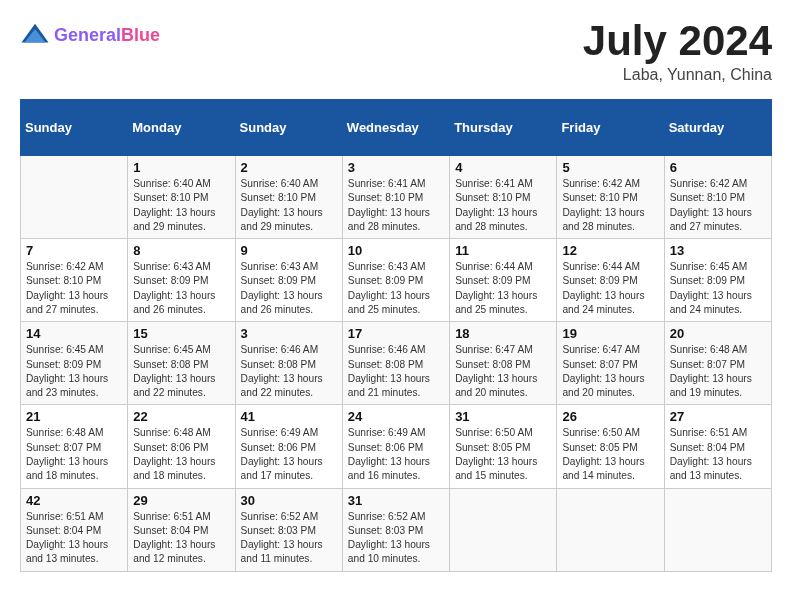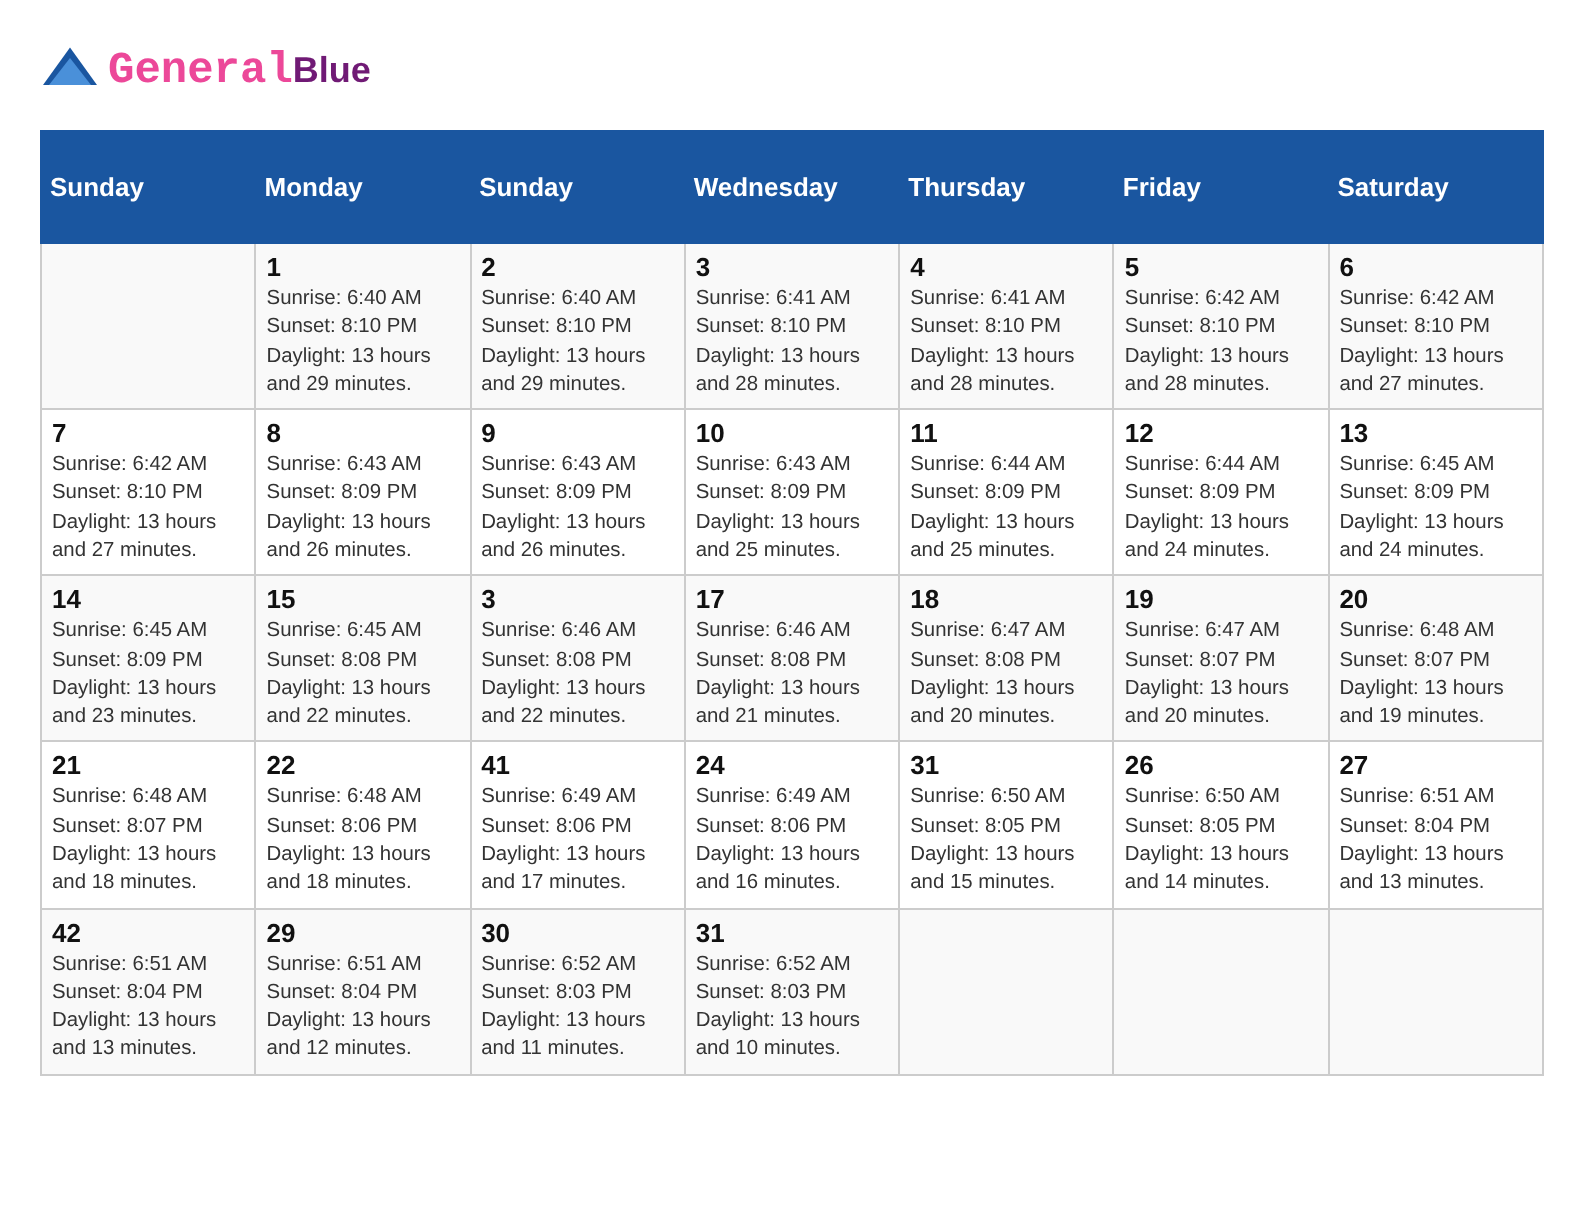--- a/index.html
+++ b/index.html
@@ -15,29 +15,28 @@
       justify-content: space-between;
       align-items: flex-start;
       margin-bottom: 15px;
     }
     .logo {
       display: flex;
       align-items: center;
       gap: 4px;
     }
     .logo-text-general {
-      font-size: 22px;
-      font-weight: bold;
-      color: #ec4899;
-      font-family: Liberation Mono, monospace;
+      font-size: 18px;
+      font-weight: bold;
+      color: #8b5cf6;
     }
     .logo-text-blue {
       font-size: 18px;
       font-weight: bold;
-      color: #701a75;
+      color: #ec4899;
     }
     .logo-icon {
       width: 30px;
       height: 30px;
     }
     .title-block {
       text-align: right;
     }
     .month-title {
       font-size: 42px;
@@ -98,20 +97,24 @@
 <div class="header">
   <div class="logo">
     <svg class="logo-icon" viewBox="0 0 40 40" xmlns="http://www.w3.org/2000/svg">
       <polygon points="20,5 38,30 2,30" fill="#1a56a0"></polygon>
       <polygon points="20,12 34,30 6,30" fill="#4a90d9"></polygon>
     </svg>
     <div>
       <span class="logo-text-general">General</span><span class="logo-text-blue">Blue</span>
     </div>
   </div>
+  <div class="title-block">
+    <div class="month-title">July 2024</div>
+    <div class="location">Laba, Yunnan, China</div>
+  </div>
 </div>
 
 <table>
   <thead>
     <tr>
     <th>Sunday</th>
         <th>Monday</th>
         <th>Sunday</th>
         <th>Wednesday</th>
         <th>Thursday</th>

